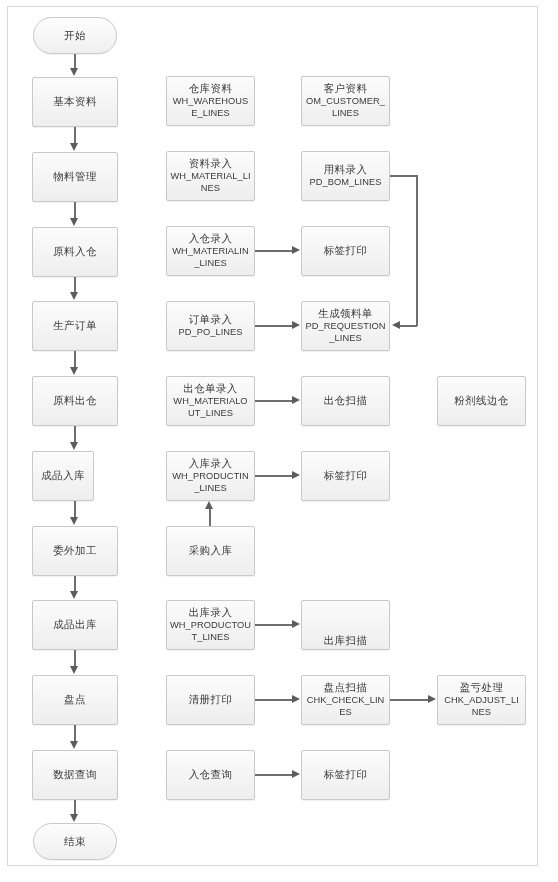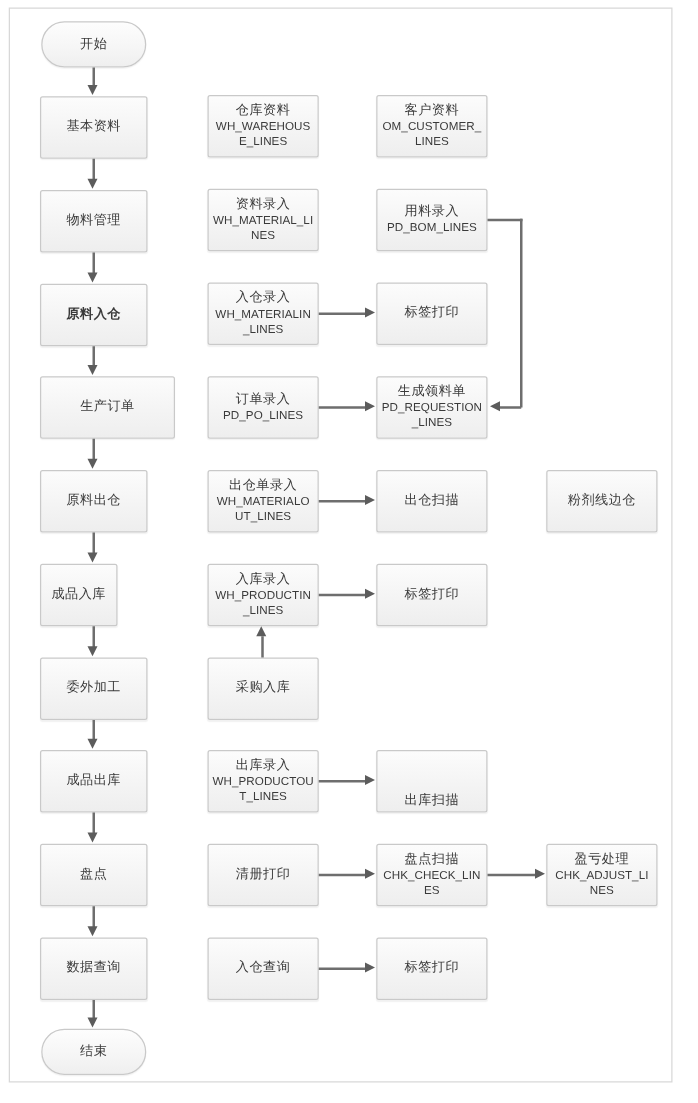--- a/index.html
+++ b/index.html
@@ -91,25 +91,25 @@
   </div>
 
   <div class="node" style="left:32px;top:77px;width:86px;height:50px;">
     <span class="tw zh">基本资料</span>
   </div>
 
   <div class="node" style="left:32px;top:152px;width:86px;height:50px;">
     <span class="tw zh">物料管理</span>
   </div>
 
-  <div class="node" style="left:32px;top:227px;width:86px;height:50px;font-weight:bold;">
+  <div class="node" style="left:32px;top:227px;width:86px;height:50px;">
     <span class="tw zh">原料入仓</span>
   </div>
 
-  <div class="node" style="left:32px;top:301px;width:108px;height:50px;">
+  <div class="node" style="left:32px;top:301px;width:86px;height:50px;">
     <span class="tw zh">生产订单</span>
   </div>
 
   <div class="node" style="left:32px;top:376px;width:86px;height:50px;">
     <span class="tw zh">原料出仓</span>
   </div>
 
   <div class="node" style="left:32px;top:451px;width:62px;height:50px;">
     <span class="tw zh">成品入库</span>
   </div>

